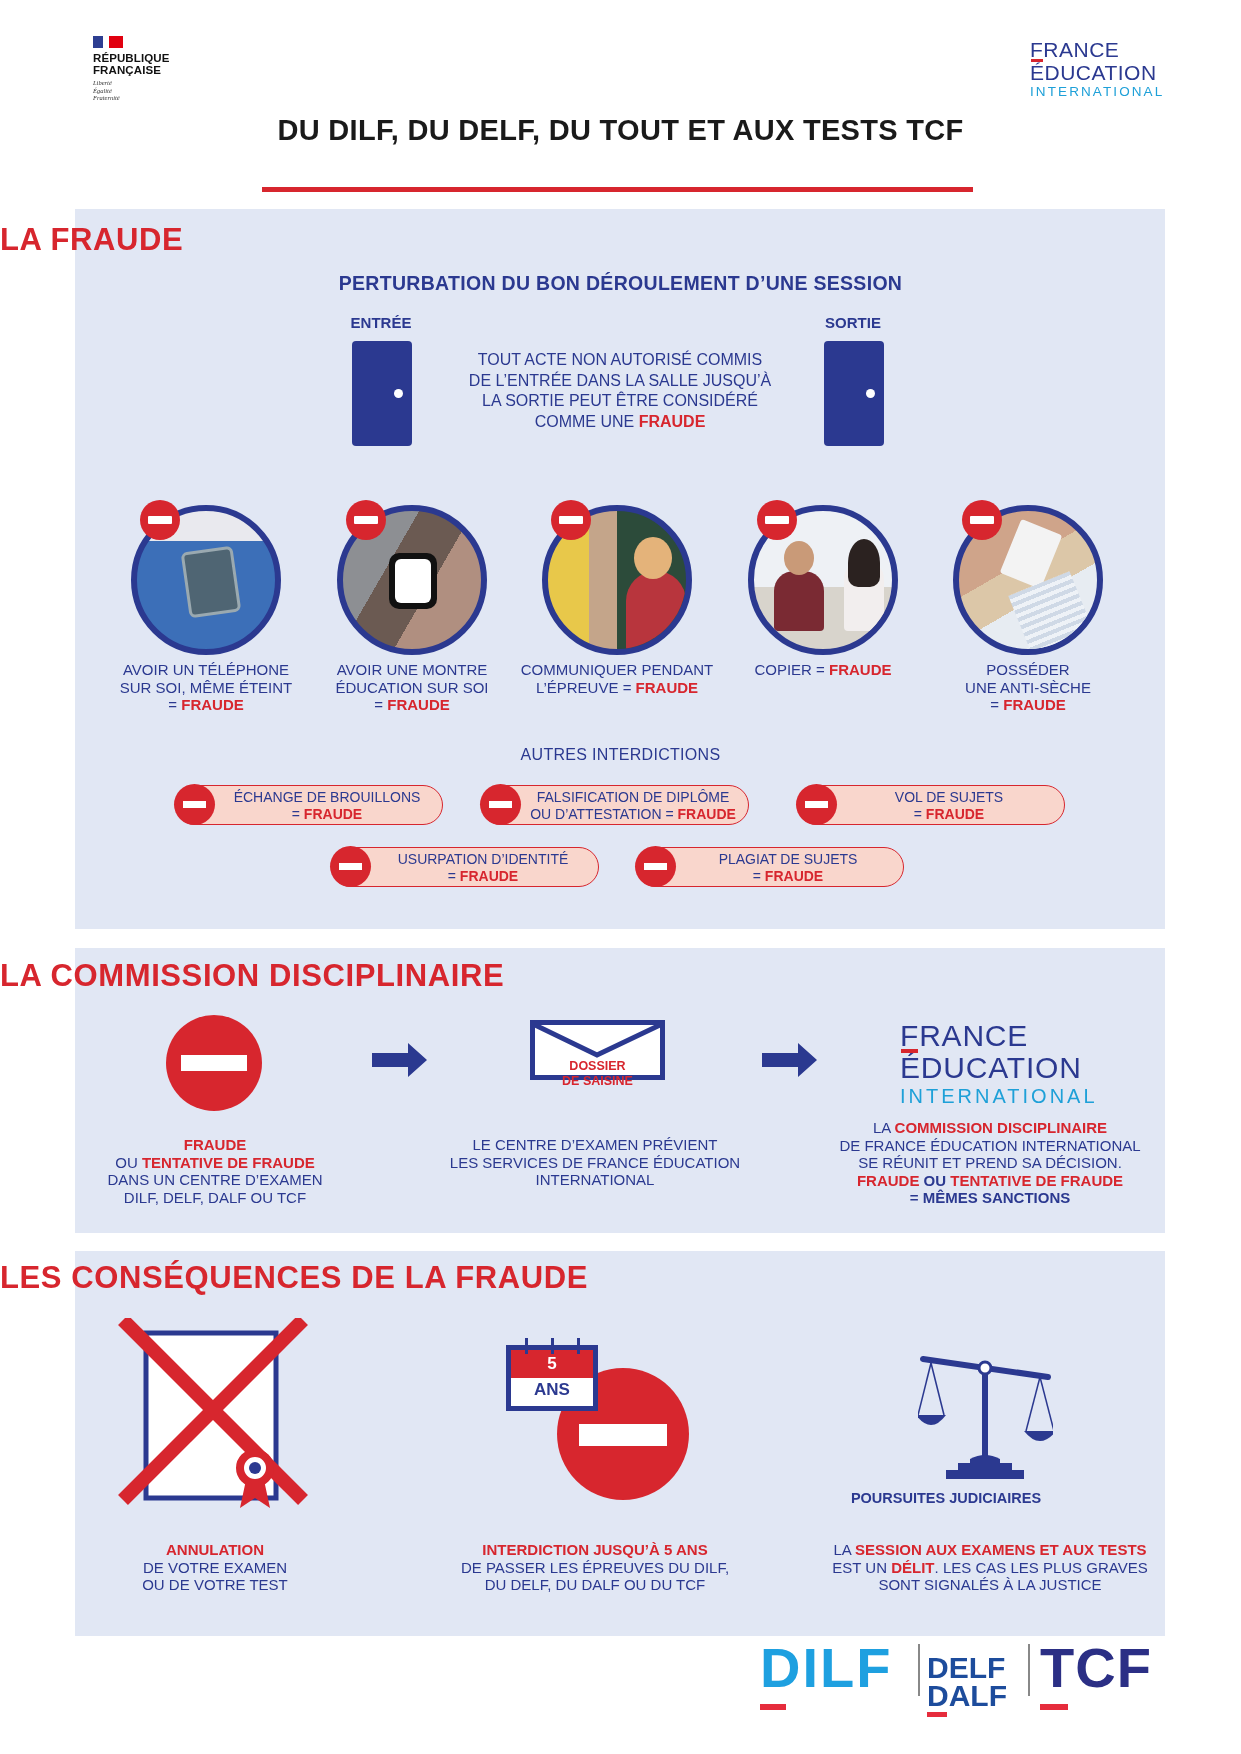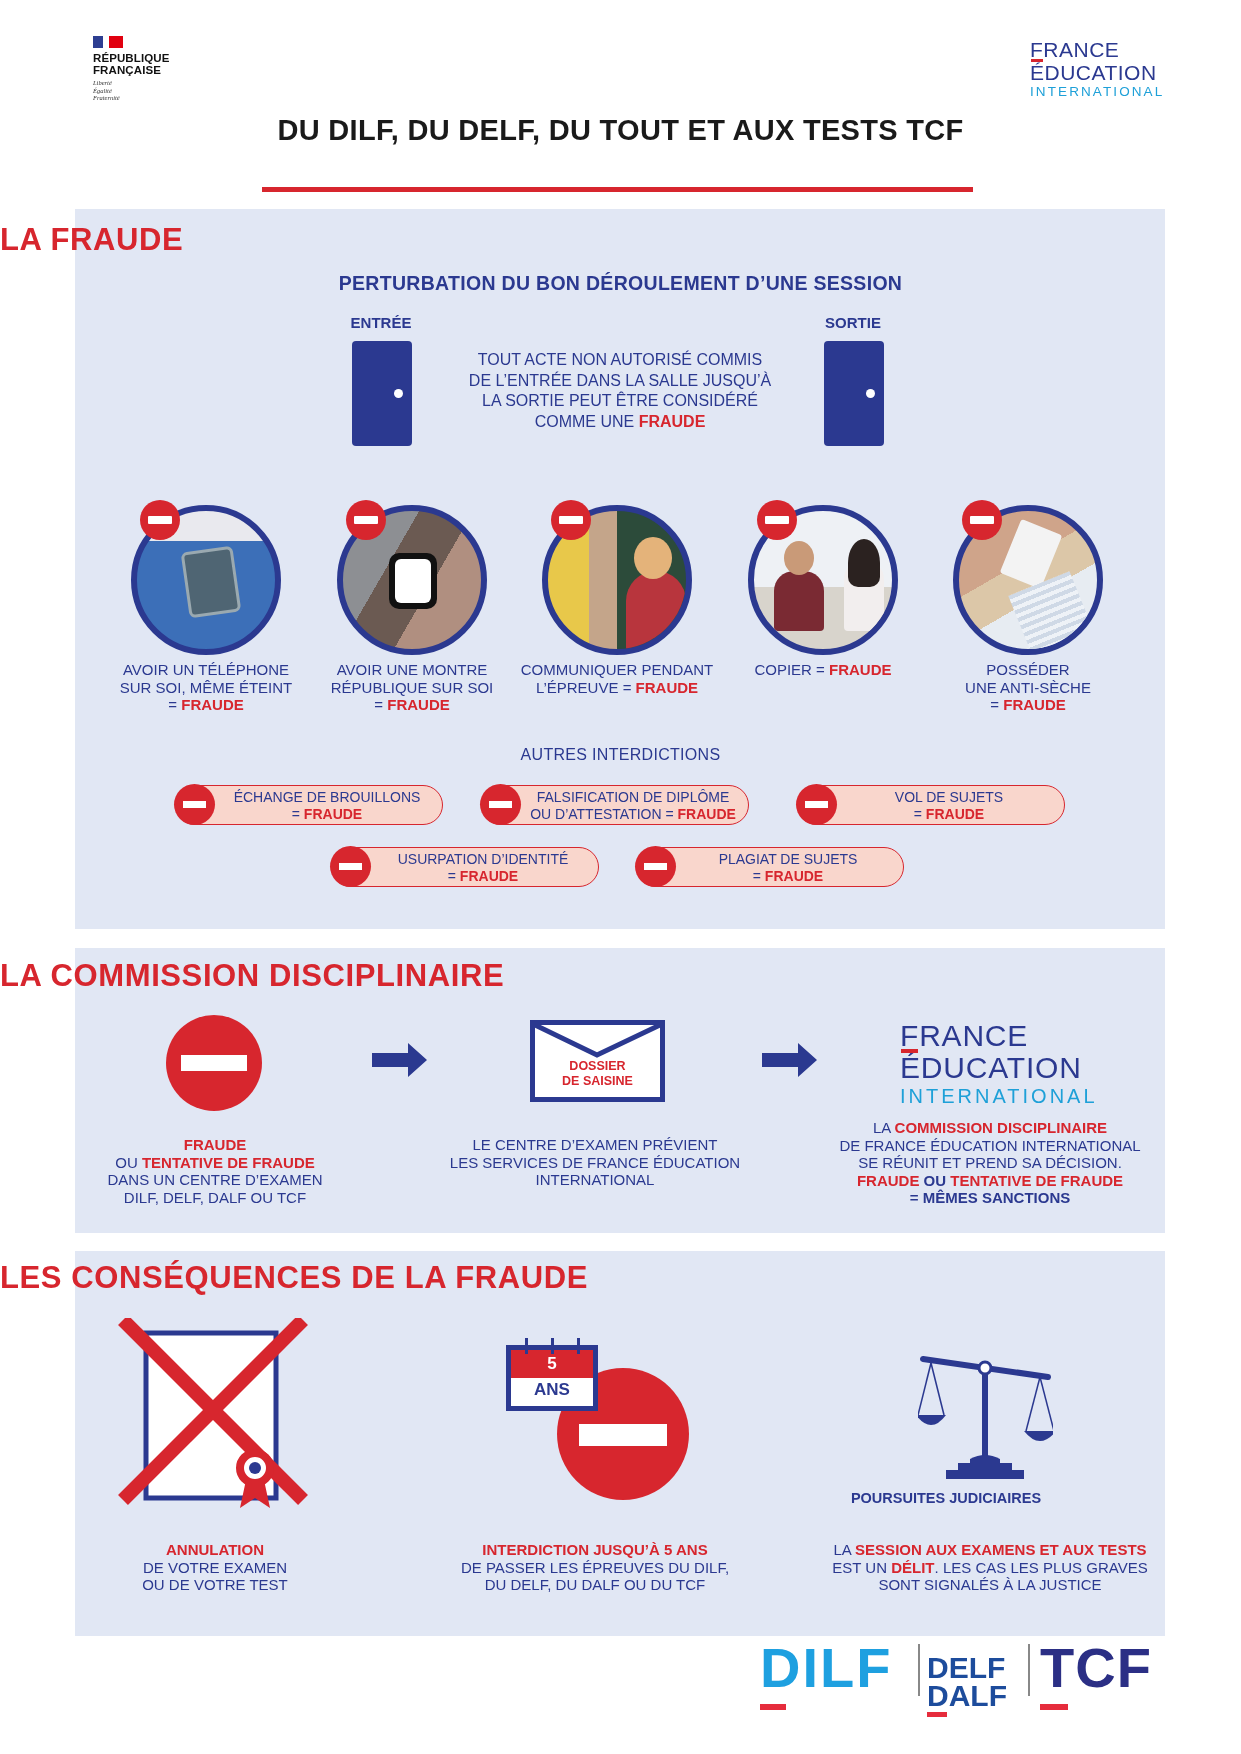--- a/index.html
+++ b/index.html
@@ -51,21 +51,21 @@
   .autres { left: 0; width: 1241px; top: 746px; text-align: center; font-size: 16px; color: #2b3990; letter-spacing: 0.3px; }
   .pill { height: 40px; width: 268px; background: #f9d6cc; border: 1.5px solid #d7262e; border-radius: 20px; }
   .pill-icon { left: -2px; top: -2px; width: 41px; height: 41px; border-radius: 50%; background: #d7262e; }
   .pill-icon::after { content: ""; position: absolute; left: 9px; right: 9px; top: 17px; height: 7px; background: #fff; }
   .pill-text { left: 44px; right: 8px; top: 3px; text-align: center; font-size: 14px; line-height: 17px; color: #2b3990; }
 
   
   .big-no { width: 96px; height: 96px; border-radius: 50%; background: #d7262e; }
   .big-no::after { content: ""; position: absolute; left: 15px; right: 15px; top: 40px; height: 16px; background: #fff; }
   .arrow { width: 55px; height: 34px; }
-  .envelope { width: 135px; height: 82px; background: #fff; border: 5px solid #2b3990; }
+  .envelope { width: 135px; height: 60px; background: #fff; border: 5px solid #2b3990; }
   .env-text { left: 0; right: 0; top: 34px; text-align: center; font-weight: bold; color: #d7262e; font-size: 12.5px; line-height: 15px; }
   .s2-text { text-align: center; font-size: 15px; line-height: 17.5px; color: #2b3990; }
 
   .fei-big .l1, .fei-big .l2 { font-size: 30px; font-weight: 500; color: #2b3990; line-height: 32px; letter-spacing: 0.8px; }
   .fei-big .l2 { position: relative; }
   .fei-big .bar { position: absolute; left: 1px; top: -3px; width: 17px; height: 3.5px; background: #d7262e; }
   .fei-big .l3 { font-size: 20px; color: #1ea0d8; letter-spacing: 3px; line-height: 24px; }
 
   
   .s3-text { text-align: center; font-size: 15px; line-height: 17.5px; color: #2b3990; }
@@ -157,21 +157,21 @@
 </div>
 <div class="abs no-entry-sm" style="left:962px; top:500px;"></div>
 
 <div class="abs photo-caption" style="left:101px; top:661px;">
   <div>AVOIR UN TÉLÉPHONE</div>
   <div>SUR SOI, MÊME ÉTEINT</div>
   <div><span>= </span><span class="red b">FRAUDE</span></div>
 </div>
 <div class="abs photo-caption" style="left:307px; top:661px;">
   <div>AVOIR UNE MONTRE</div>
-  <div>RÉPUBLIQUE SUR SOI</div>
+  <div>ÉDUCATION SUR SOI</div>
   <div><span>= </span><span class="red b">FRAUDE</span></div>
 </div>
 <div class="abs photo-caption" style="left:512px; top:661px;">
   <div>COMMUNIQUER PENDANT</div>
   <div><span>L’ÉPREUVE = </span><span class="red b">FRAUDE</span></div>
 </div>
 <div class="abs photo-caption" style="left:718px; top:661px;">
   <div><span>COPIER = </span><span class="red b">FRAUDE</span></div>
 </div>
 <div class="abs photo-caption" style="left:923px; top:661px;">

